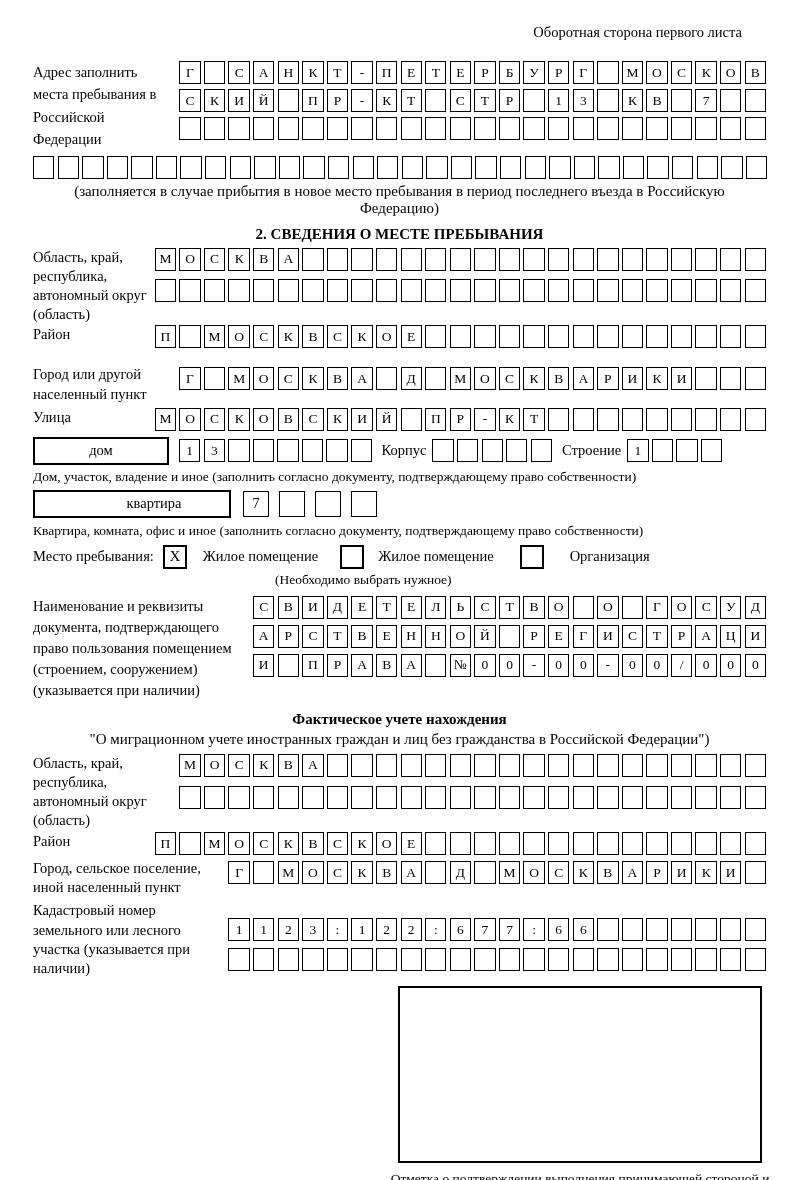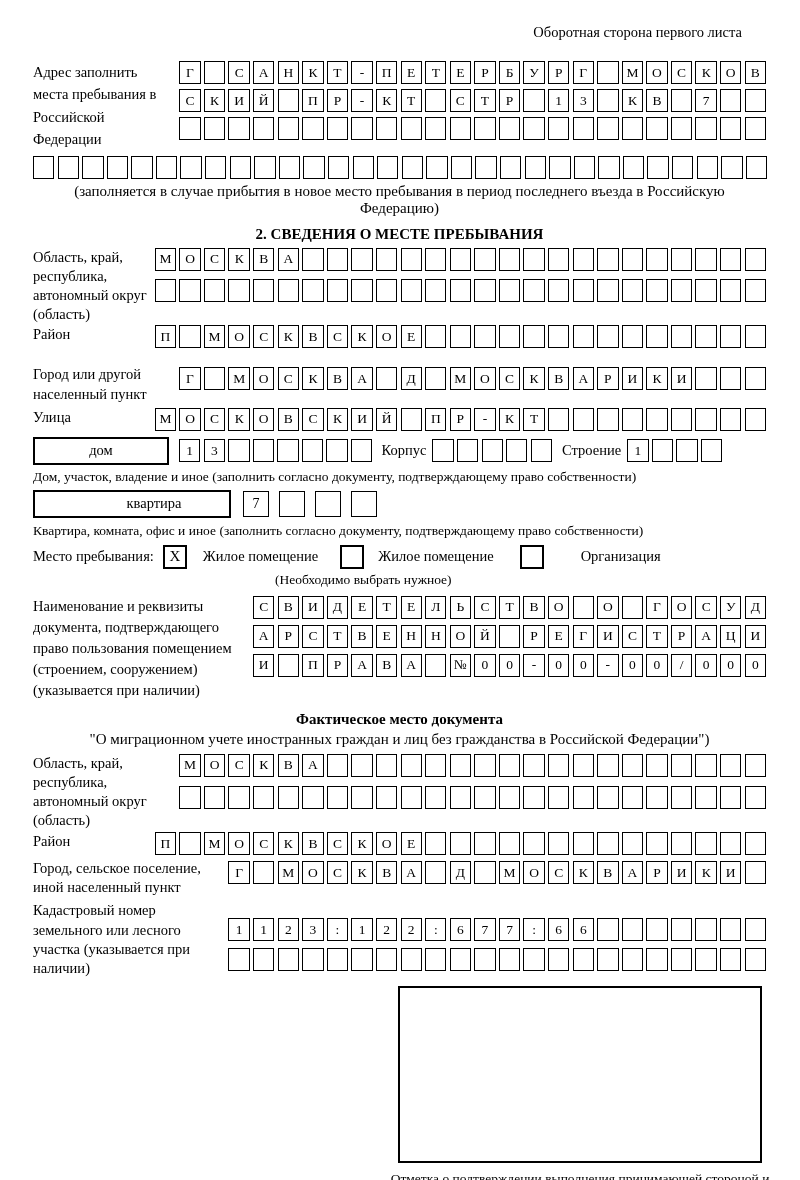--- a/index.html
+++ b/index.html
@@ -370,21 +370,21 @@
   </div>
   <div class="note" style="margin-top:5px;">Квартира, комната, офис и иное (заполнить согласно документу, подтверждающему право собственности)</div>
 
   <div class="stay-row" style="margin-top:6px;">
     <span>Место пребывания:</span>
     <span class="chk" style="margin-left:9px;">X</span>
     <span style="margin-left:16px;">Жилое помещение</span>
     <span class="chk" style="margin-left:22px;"></span>
     <span style="margin-left:14px;">Жилое помещение</span>
     <span class="chk" style="margin-left:26px;"></span>
-    <span style="margin-left:37px;">Организация</span>
+    <span style="margin-left:26px;">Организация</span>
   </div>
   <div class="note" style="margin:3px 0 0 242px;">(Необходимо выбрать нужное)</div>
 
   <div class="frow" style="margin-top:8px;">
     <div class="lbl" style="width:212px; line-height:1.45;">Наименование и реквизиты документа, подтверждающего право пользования помещением (строением, сооружением) (указывается при наличии)</div>
     <div class="cells-col" style="gap:6px;">
       <div class="cells" style="margin-left:0;">
           <span class="cell">С</span>
           <span class="cell">В</span>
           <span class="cell">И</span>
@@ -449,21 +449,21 @@
           <span class="cell">0</span>
           <span class="cell">0</span>
           <span class="cell">/</span>
           <span class="cell">0</span>
           <span class="cell">0</span>
           <span class="cell">0</span>
         </div>
     </div>
   </div>
 
-  <div class="sec-title" style="margin-top:10px;">Фактическое место документа</div>
+  <div class="sec-title" style="margin-top:10px;">Фактическое учете нахождения</div>
   <div class="note-c" style="margin-top:3px;">"О миграционном учете иностранных граждан и лиц без гражданства в Российской Федерации")</div>
 
   <div class="frow" style="margin-top:6px;">
     <div class="lbl" style="width:135px;">Область, край, республика, автономный округ (область)</div>
     <div class="cells-col" style="gap:9px;">
       <div class="cells" style="margin-left:0;">
           <span class="cell">М</span>
           <span class="cell">О</span>
           <span class="cell">С</span>
           <span class="cell">К</span>

